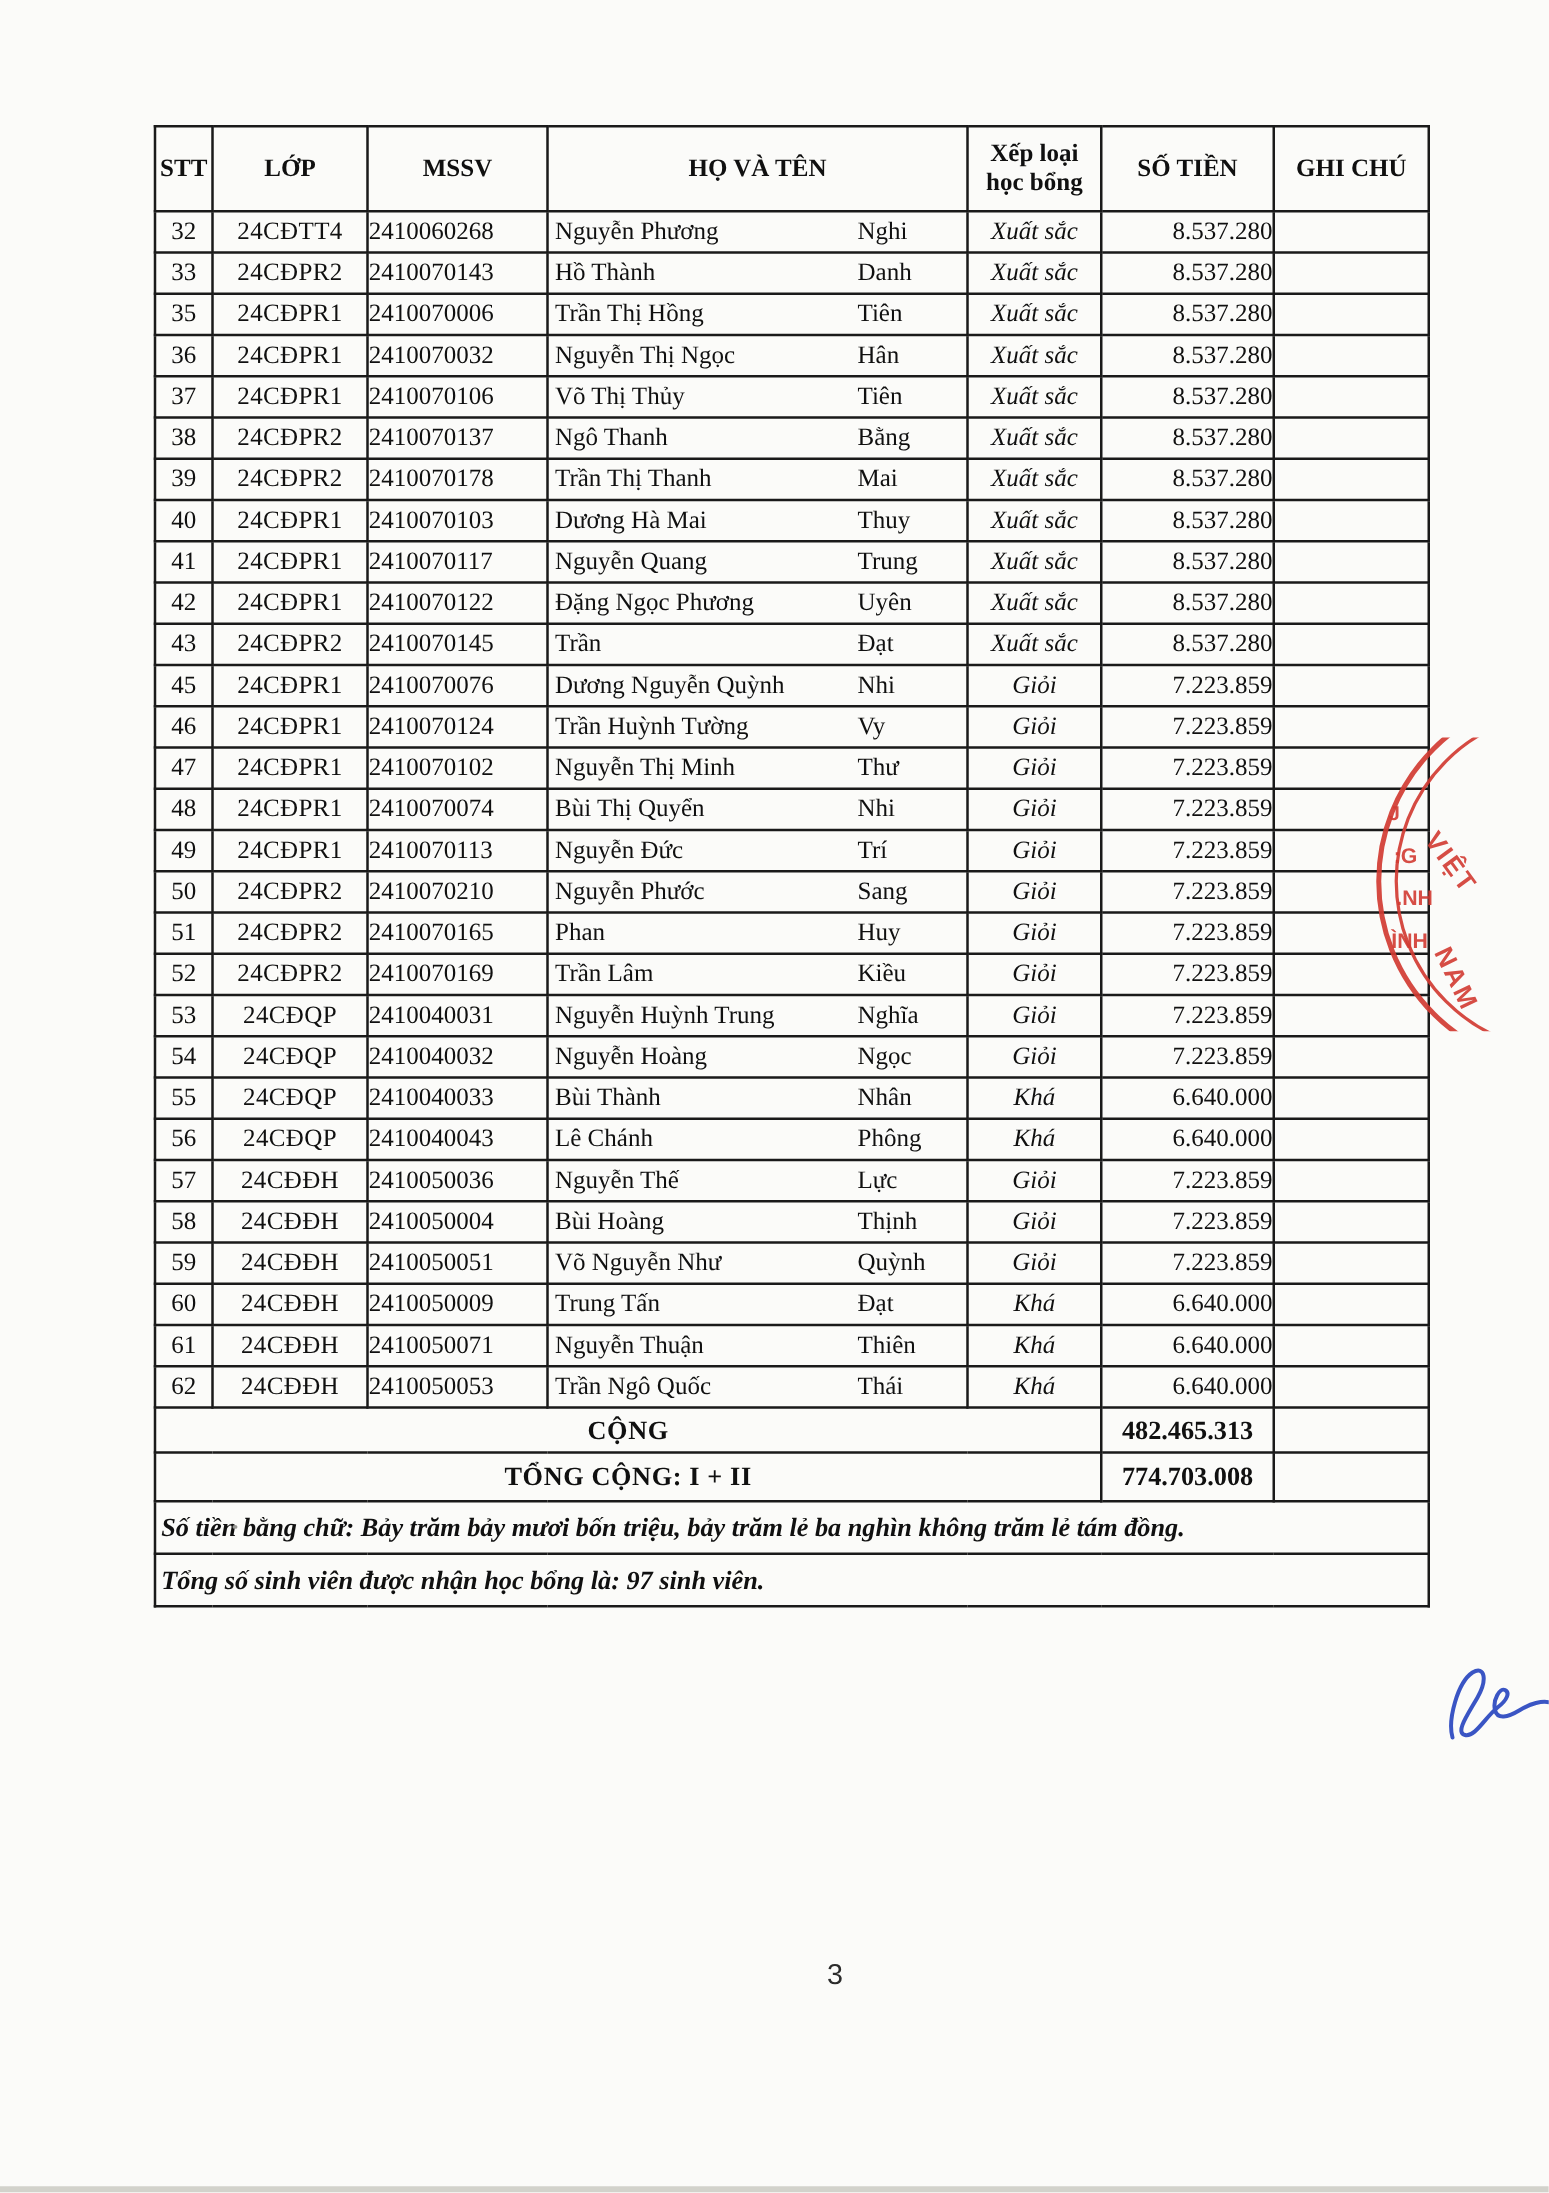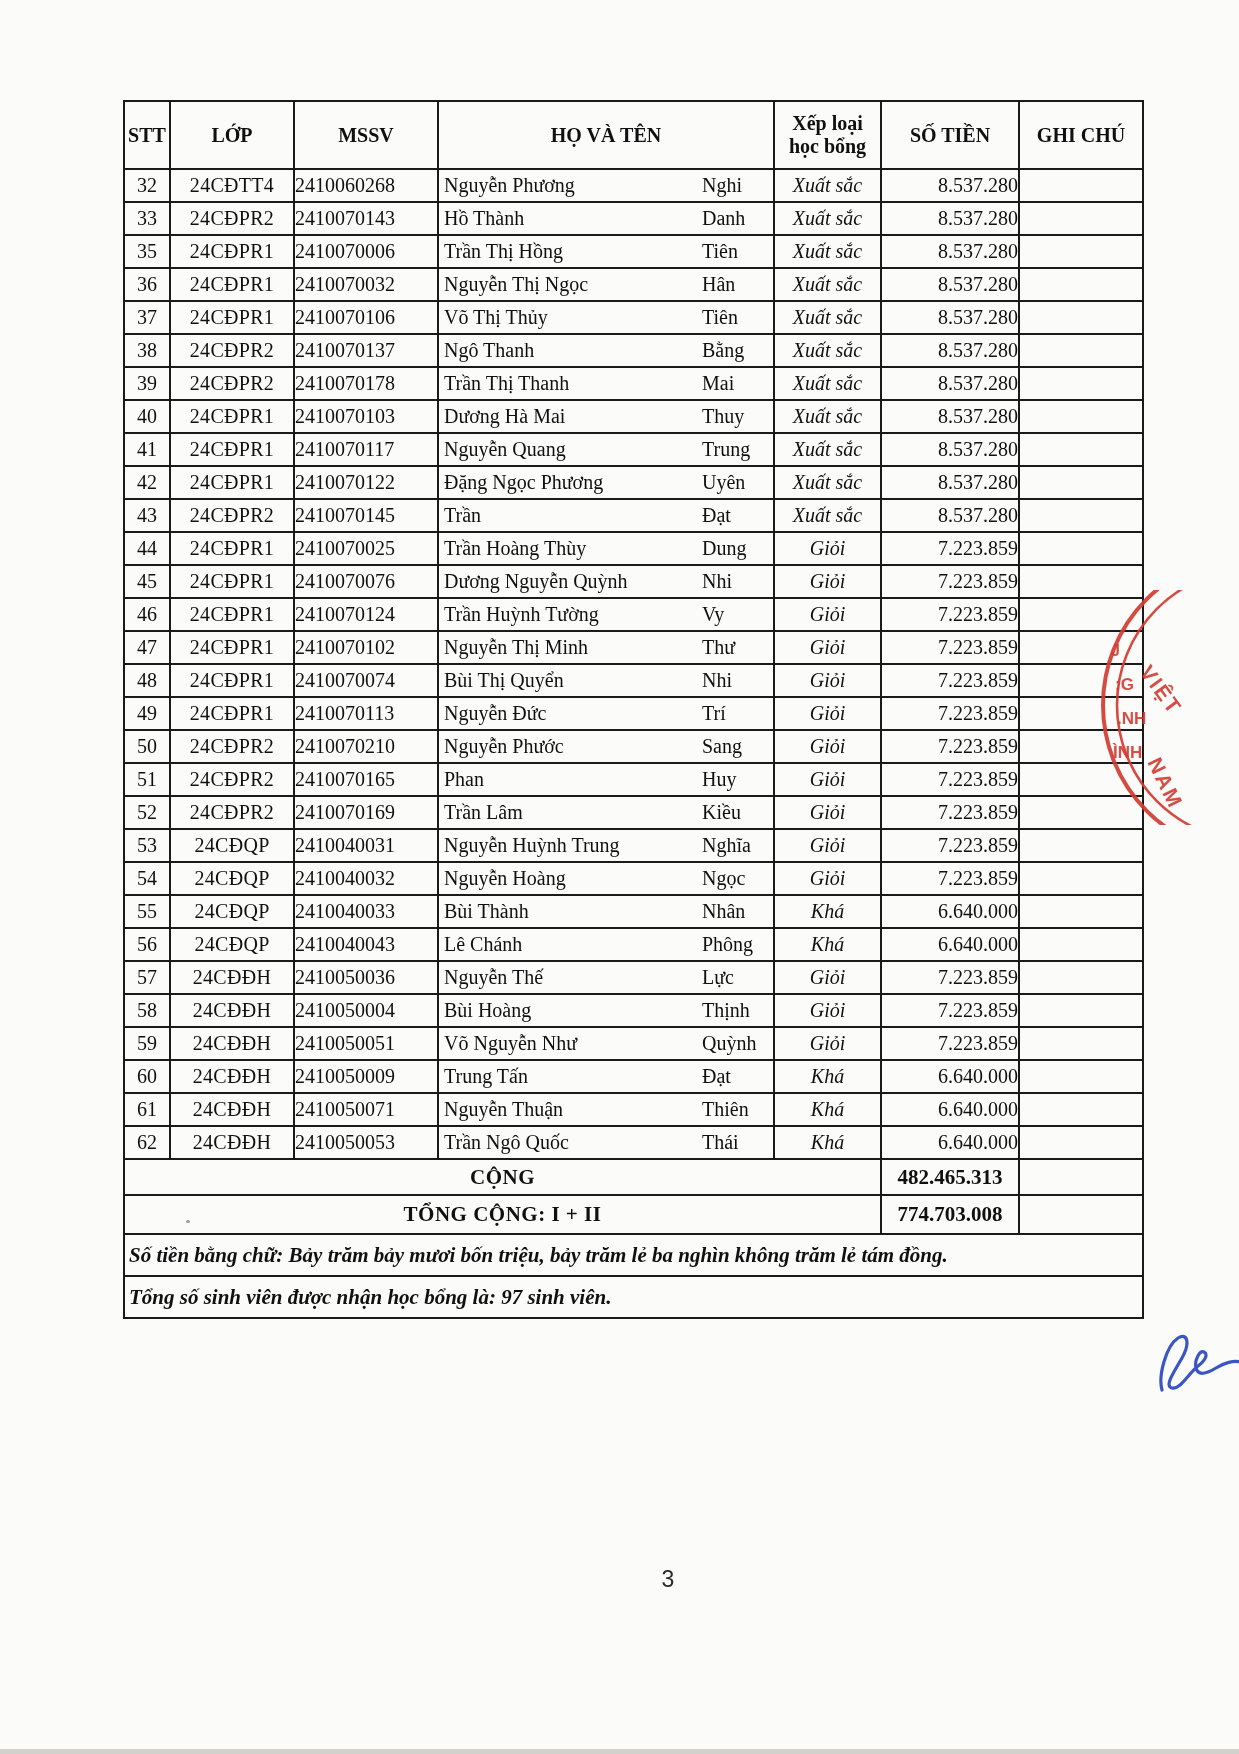--- a/index.html
+++ b/index.html
@@ -21,21 +21,21 @@
     height:66px;font-size:20px;font-weight:bold;text-align:center;
     line-height:1.15;padding:2px 2px;
   }
   tr.data-row td{height:31px;font-size:20px;}
   .c-stt{text-align:center;}
   .c-lop{text-align:center;letter-spacing:.3px;}
   .c-mssv{text-align:left;}
   .c-name{padding:0;}
   .name-wrap{display:flex;align-items:baseline;}
   .name-family{flex:0 0 242px;padding-left:5px;white-space:nowrap;}
-  .name-given{flex:1;text-align:left;white-space:nowrap;margin-left:16px;}
+  .name-given{flex:1;text-align:left;white-space:nowrap;}
   .c-grade{text-align:center;font-style:italic;}
   .c-amount{text-align:right;padding-right:20px;}
   .c-note{background:transparent;}
   tr.total-row td{height:34px;font-size:21px;font-weight:bold;}
   tr.grand-row td{height:37px;}
   .total-label{text-align:center;letter-spacing:.5px;margin-top:33px;}
   .total-amount{text-align:center;padding-right:4px;}
   tr.footer-row td{
     height:40px;font-size:21px;font-weight:bold;font-style:italic;
     padding-left:4px;white-space:nowrap;
@@ -219,34 +219,20 @@
         <td class="c-lop">24CĐPR2</td>
         <td class="c-mssv">2410070145</td>
         <td class="c-name">
           <div class="name-wrap">
             <span class="name-family">Trần</span>
             <span class="name-given">Đạt</span>
           </div>
         </td>
         <td class="c-grade">Xuất sắc</td>
         <td class="c-amount">8.537.280</td>
-        <td class="c-note"></td>
-      </tr>
-      <tr class="data-row">
-        <td class="c-stt">44</td>
-        <td class="c-lop">24CĐPR1</td>
-        <td class="c-mssv">2410070025</td>
-        <td class="c-name">
-          <div class="name-wrap">
-            <span class="name-family">Trần Hoàng Thùy</span>
-            <span class="name-given">Dung</span>
-          </div>
-        </td>
-        <td class="c-grade">Giỏi</td>
-        <td class="c-amount">7.223.859</td>
         <td class="c-note"></td>
       </tr>
       <tr class="data-row">
         <td class="c-stt">45</td>
         <td class="c-lop">24CĐPR1</td>
         <td class="c-mssv">2410070076</td>
         <td class="c-name">
           <div class="name-wrap">
             <span class="name-family">Dương Nguyễn Quỳnh</span>
             <span class="name-given">Nhi</span>

